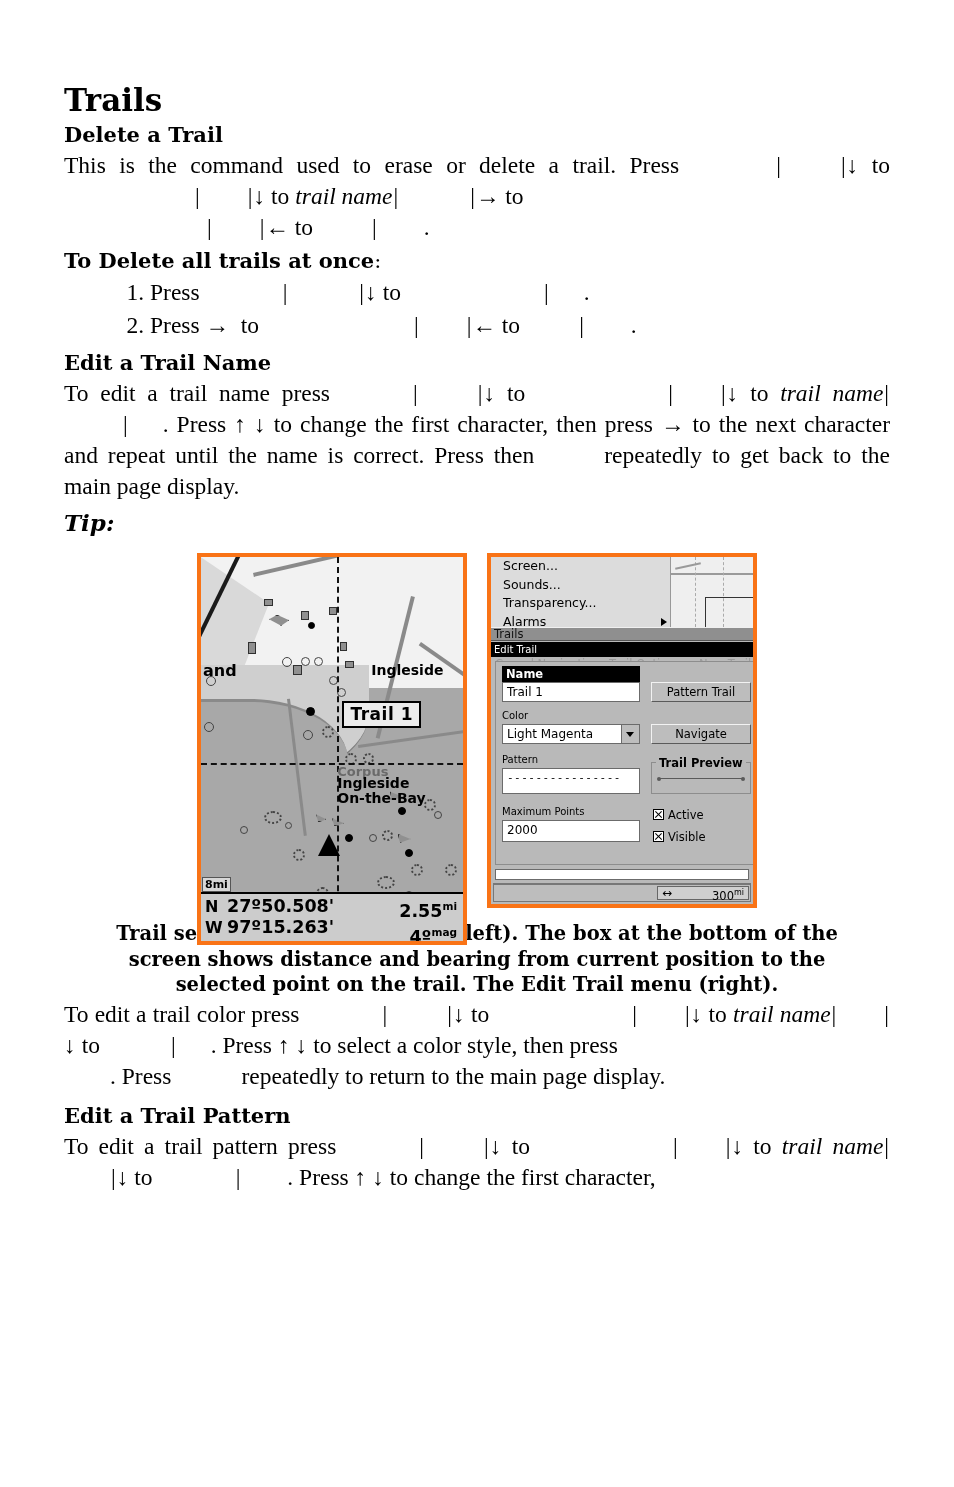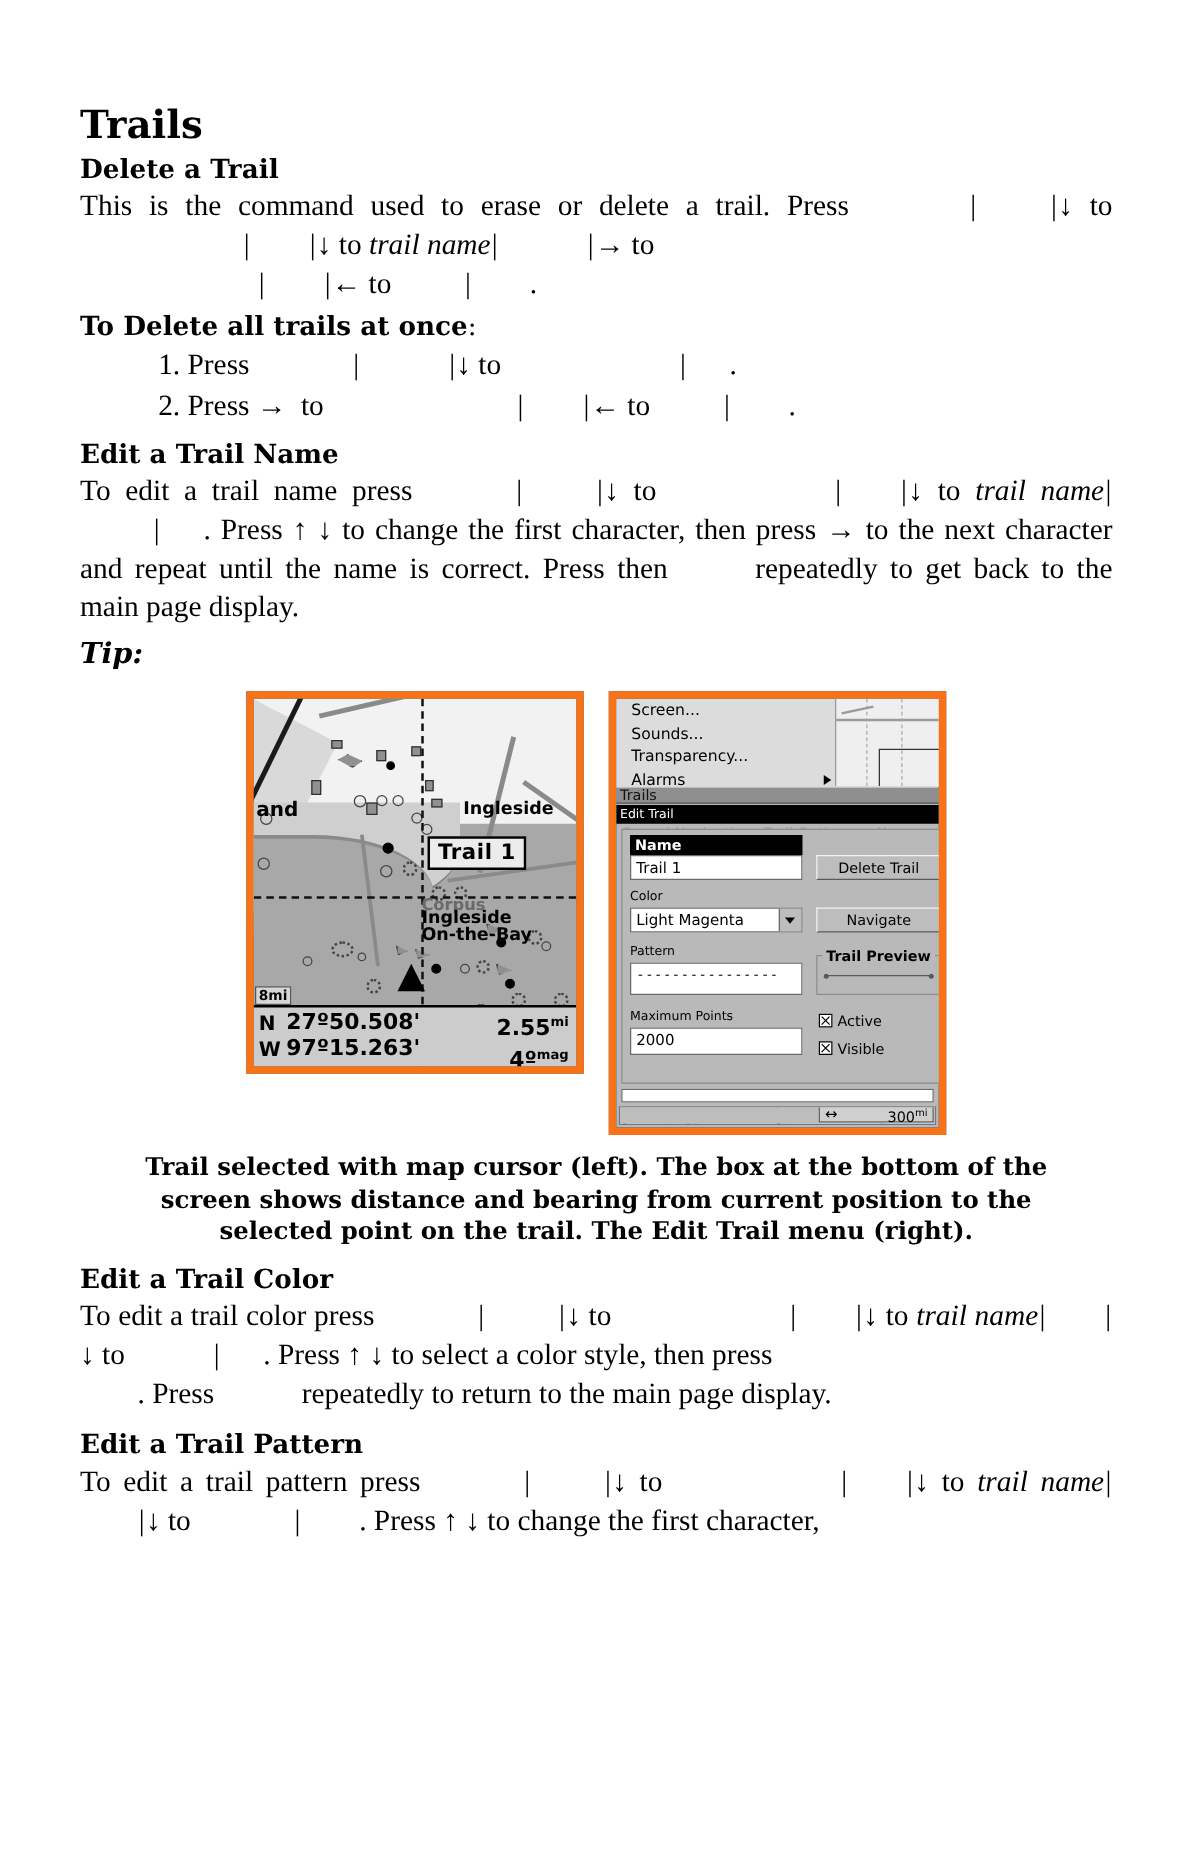--- a/index.html
+++ b/index.html
@@ -81,29 +81,29 @@
   .bar{display:inline-block;padding:0 1px;}
 
   
   .figure{
     position:relative;
     margin:18px 0 0 0;
     height:358px;
   }
   .shot{
     position:absolute;
-    border:6px solid #f97316;
+    border:4px solid #f97316;
     box-sizing:border-box;
     overflow:hidden;
-    background:#0369a1;
+    background:#fdba74;
   }
   
   #map-shot{
     left:133px; top:0px;
-    width:270px; height:306px;
+    width:270px; height:392px;
   }
   .map-canvas{
     position:absolute;left:0;top:0;right:0;bottom:0;
     background:#efefef;
   }
   .land-upper{
     position:absolute;left:0;top:0;width:100%;height:49%;
     background:#f2f2f2;
   }
   .water{
@@ -534,21 +534,21 @@
             <span style="left:4px;">Cancel Navigation</span>
             <span style="left:118px;">Trail Options</span>
             <span style="left:208px;">New Trail</span>
           </div>
 
           <div class="dialog">
 
             <div class="fieldlabel-inv" style="left:6px;top:4px;width:138px;box-sizing:border-box;">Name</div>
             <div class="textbox" style="left:6px;top:20px;width:138px;height:20px;">Trail 1</div>
             <div class="btn" style="left:155px;top:20px;width:100px;height:20px;line-height:18px;">
-                <span>Delete Trail</span>
+                <span>Pattern Trail</span>
               </div>
 
             <div class="fieldlabel" style="left:6px;top:48px;">Color</div>
             <div class="combo" style="left:6px;top:62px;width:138px;height:20px;">
               <span>Light Magenta</span>
               <span class="dd"></span>
             </div>
             <div class="btn" style="left:155px;top:62px;width:100px;height:20px;line-height:18px;">
                 <span>Navigate</span>
               </div>
@@ -592,21 +592,20 @@
               </div>
             </div>
           </div>
 
         </div>
       </div>
     </div>
 
     <div class="caption">Trail selected with map cursor (left). The box at the bottom of the screen shows distance and bearing from current position to the selected point on the trail. The Edit Trail menu (right).</div>
 
-    <h2 class="sub" style="margin-top:14px;">Edit a Trail Color</h2>
 
     <p class="body"><span>To edit a trail color press</span><span class="keygap g7"></span><span class="bar">|</span><span class="keygap g5"></span><span class="bar">|</span><span>↓</span>&nbsp;<span>to</span><span class="keygap g8"></span><span class="keygap g4"></span><span class="bar">|</span><span class="keygap g4"></span><span class="bar">|</span><span>↓</span>&nbsp;<span>to</span> <span class="it">trail name</span><span class="bar">|</span><span class="keygap g4"></span><span class="bar">|</span><span>↓</span>&nbsp;<span>to</span><span class="keygap g6"></span><span class="bar">|</span><span class="keygap g3"></span><span>. Press</span> <span>↑</span>&nbsp;<span>↓</span> <span>to select a color style, then press</span><br>
     <span class="keygap g4"></span><span>. Press</span><span class="keygap g6"></span><span>repeatedly to return to the main page display.</span></p>
 
     <h2 class="sub" style="margin-top:12px;">Edit a Trail Pattern</h2>
 
     <p class="body"><span>To edit a trail pattern press</span><span class="keygap g7"></span><span class="bar">|</span><span class="keygap g5"></span><span class="bar">|</span><span>↓</span>&nbsp;<span>to</span><span class="keygap g8"></span><span class="keygap g4"></span><span class="bar">|</span><span class="keygap g4"></span><span class="bar">|</span><span>↓</span>&nbsp;<span>to</span> <span class="it">trail name</span><span class="bar">|</span><span class="keygap g4"></span><span class="bar">|</span><span>↓</span>&nbsp;<span>to</span><span class="keygap g7"></span><span class="bar">|</span><span class="keygap g4"></span><span>. Press</span> <span>↑</span>&nbsp;<span>↓</span> <span>to change the first character,</span></p>
 
   </div>
 </div>

